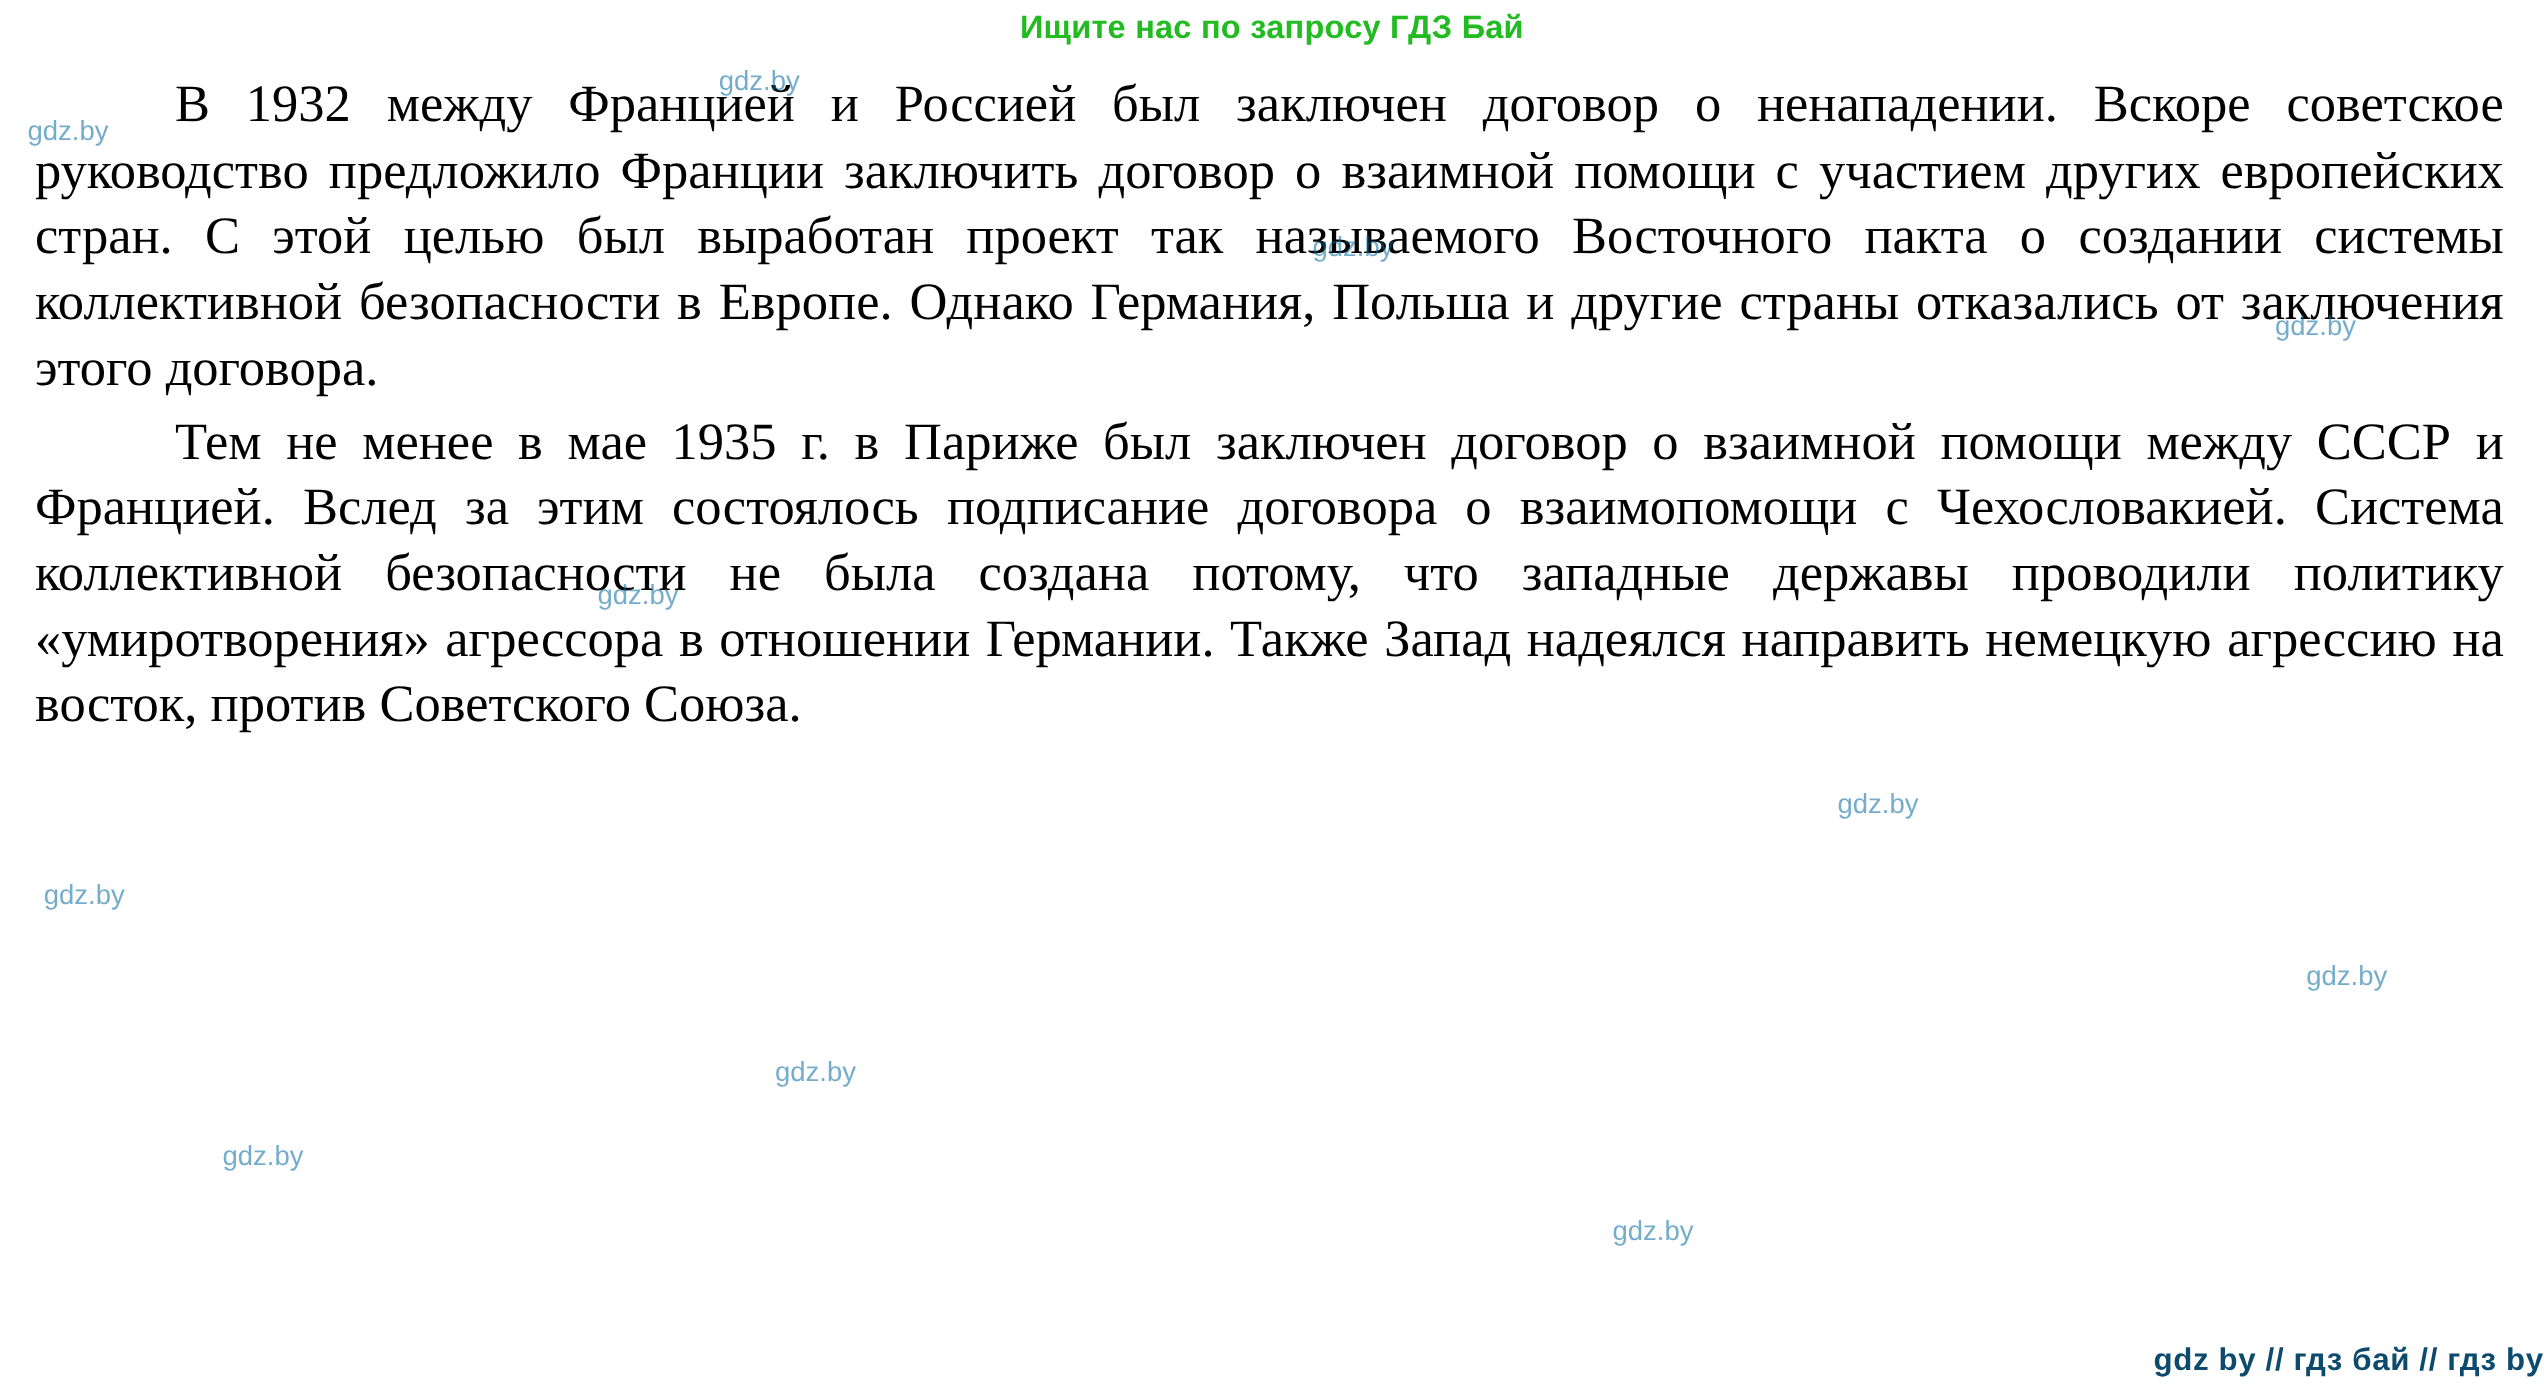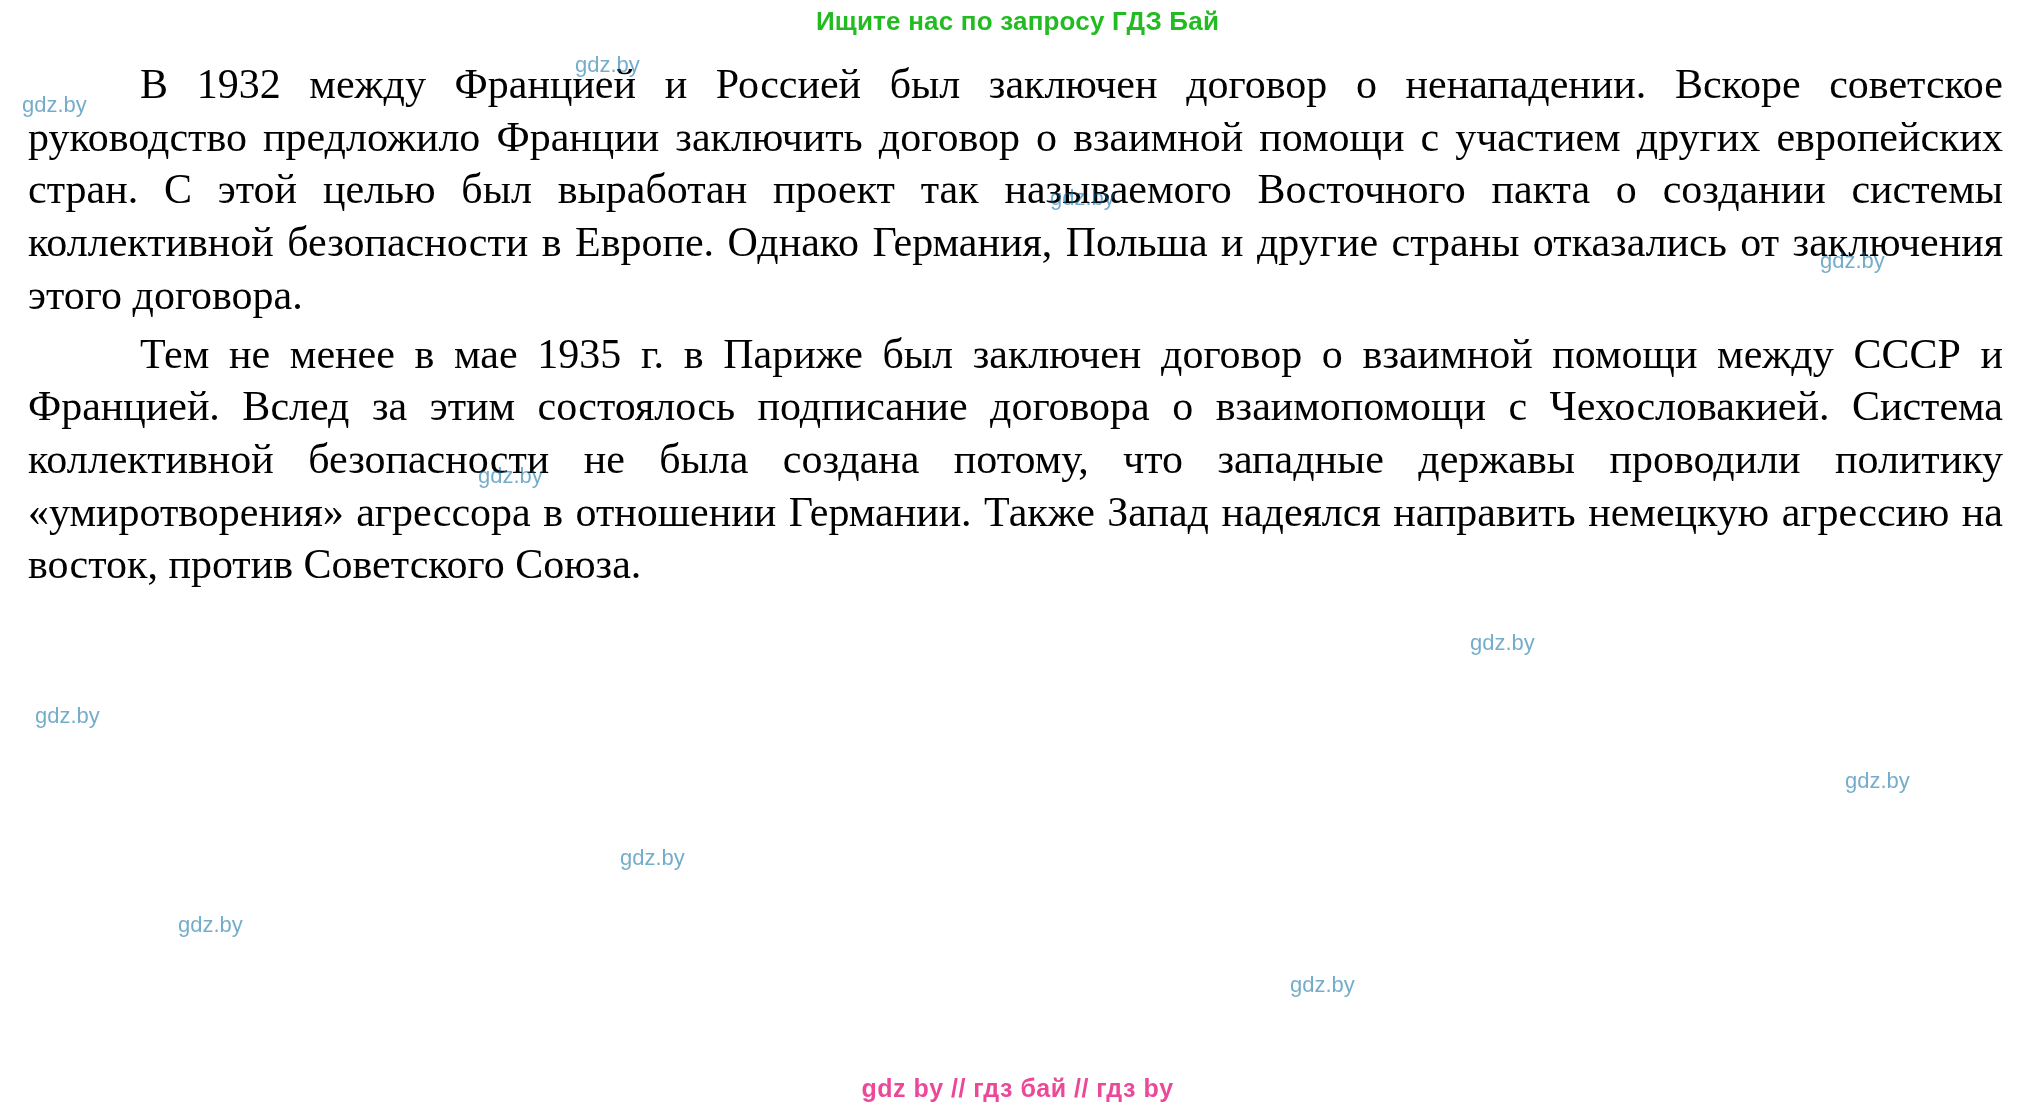--- a/index.html
+++ b/index.html
@@ -56,25 +56,25 @@
     font-family: Liberation Serif, serif;
   }
   p.indent-small {
     text-indent: 100px;
   }
   .bottom-banner {
     position: absolute;
     bottom: 8px;
     left: 0;
     width: 100%;
-    text-align: center;
+    text-align: right;
     font-family: "Liberation Sans", sans-serif;
     font-weight: bold;
     font-size: 25px;
-    color: #ec4899;
+    color: #0c4a6e;
     letter-spacing: 0.5px;
   }
   .wm {
     position: absolute;
     font-family: "Liberation Sans", sans-serif;
     font-size: 22px;
     color: #0369a1;
     opacity: 0.55;
     pointer-events: none;
     white-space: nowrap;

